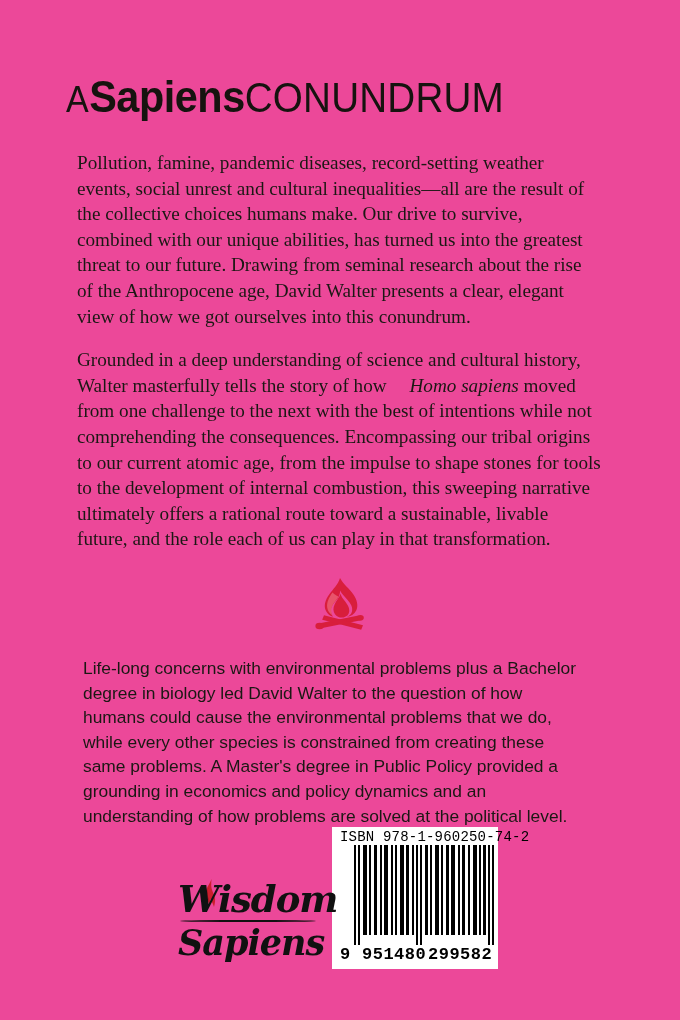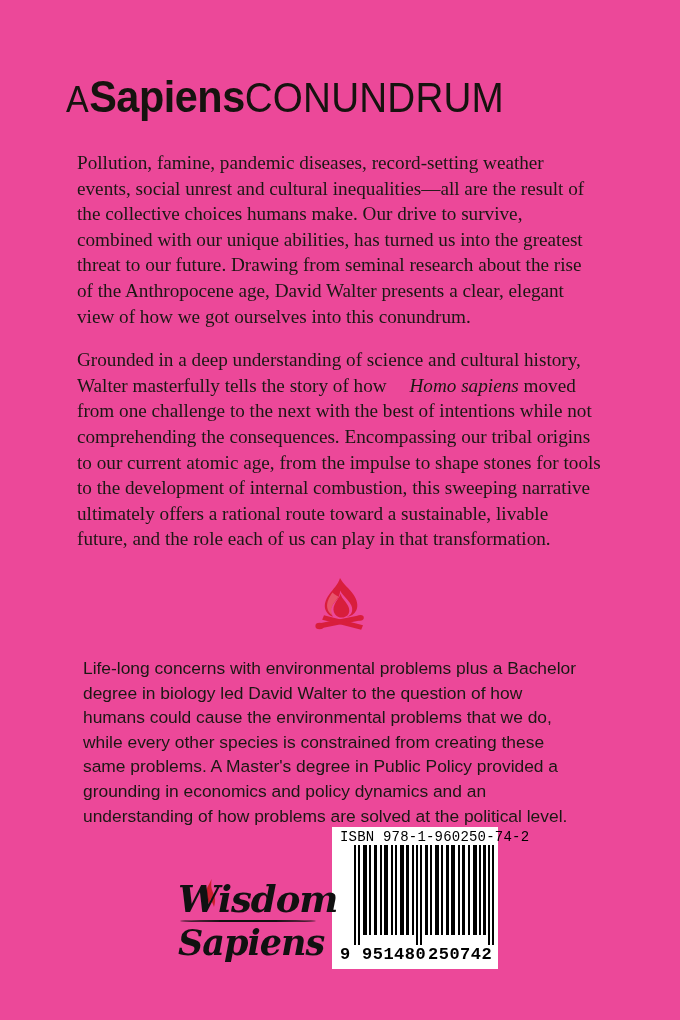--- a/index.html
+++ b/index.html
@@ -295,19 +295,19 @@
         <span style="left:128px;width:2px"></span>
         <span style="left:133px;width:4px"></span>
         <span style="left:139px;width:2px"></span>
         <span style="left:143px;width:3px"></span>
         <span class="guard" style="left:148px;width:2px"></span>
         <span class="guard" style="left:152px;width:2px"></span>
       </div>
       <div class="ean-digits">
         <span class="ean-lead">9</span>
         <span class="ean-left">951480</span>
-        <span class="ean-right">250742</span>
+        <span class="ean-right">299582</span>
       </div>
     </div>
 
   </div>
 
 </div>
 
 </body></html>

